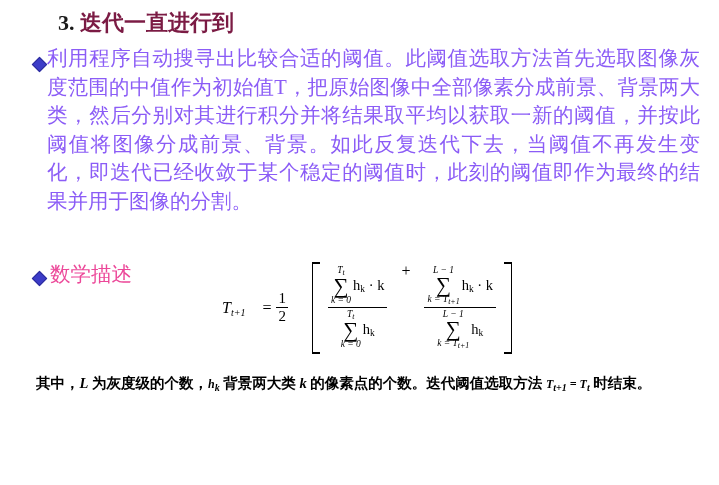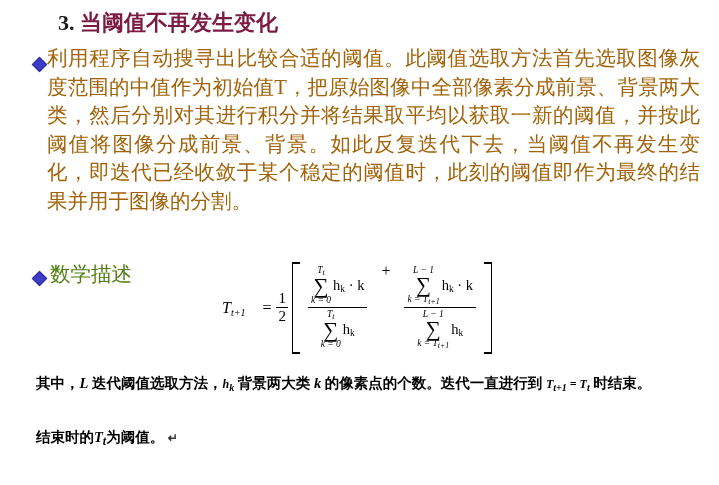--- a/index.html
+++ b/index.html
@@ -53,21 +53,21 @@
     flex: 0 0 auto;
     border: 1px solid #2a2a9a;
   }
   .para {
     position: absolute;
     left: 34px;
     top: 44px;
     width: 666px;
     font-size: 20.5px;
     line-height: 28.5px;
-    color: #a16207;
+    color: #8b5cf6;
     text-align: justify;
     text-indent: 0;
   }
   .para-indent-marker {
     position: absolute;
     left: 34px;
     top: 51px;
   }
   .para-text {
     margin-left: 13px;
@@ -76,21 +76,21 @@
   .sub-bullet {
     position: absolute;
     left: 34px;
     top: 265px;
   }
   .sub-label {
     position: absolute;
     left: 50px;
     top: 260px;
     font-size: 20.5px;
-    color: #4d7c0f;
+    color: #ec4899;
   }
   
   .formula {
     position: absolute;
     left: 222px;
     top: 262px;
     font-family: "Liberation Serif", serif;
     color: #000;
     display: flex;
     align-items: center;
@@ -122,20 +122,21 @@
   }
   .frac .bar {
     width: 100%;
     height: 1px;
     background: #000;
     margin: 1px 0;
   }
   .bracket {
     display: flex;
     align-items: stretch;
+    margin-left: 20px;
   }
   .brk {
     width: 8px;
     position: relative;
   }
   .brk::before, .brk::after, .brk span {
     content: "";
     position: absolute;
     background: #000;
   }
@@ -225,21 +226,21 @@
   }
   sub { vertical-align: -0.25em; }
 </style>
 </head>
 <body>
 
 <div class="slide">
 
   <div class="title">
     <span class="num">3.</span>
-    <span class="cn">当阈值不再发生变化</span>
+    <span class="cn">迭代一直进行到</span>
   </div>
 
   <div class="bullet-row para-indent-marker">
     <span class="diamond"></span>
   </div>
   <div class="para">
     <span class="para-text">利用程序自动搜寻出比较合适的阈值。此阈值选取方法首先选取图像灰度范围的中值作为初始值T，把原始图像中全部像素分成前景、背景两大类，然后分别对其进行积分并将结果取平均以获取一新的阈值，并按此阈值将图像分成前景、背景。如此反复迭代下去，当阈值不再发生变化，即迭代已经收敛于某个稳定的阈值时，此刻的阈值即作为最终的结果并用于图像的分割。</span>
   </div>
 
   <div class="bullet-row sub-bullet">
@@ -306,21 +307,17 @@
         </span>
       </span>
 
       <span class="brk brk-right">
           <span></span>
         </span>
     </span>
   </div>
 
   <div class="note1">
-    <span>其中，</span><span class="it">L</span><span> 迭代阈值选取方法，</span><span class="it small"><span>h</span><sub>k</sub></span><span> 背景两大类 </span><span class="it">k</span><span> 的像素点的个数。迭代一直进行到 </span><span class="it small"><span>T</span><sub>t+1</sub></span><span class="it small"><span> = T</span><sub>t</sub></span><span> 时结束。</span>
-  </div>
-
-  <div class="note2">
-    <span>结束时的</span><span class="it"><span>T</span><sub>t</sub></span><span>为阈值。</span>
-    <span class="pilcrow">↵</span>
-  </div>
+    <span>其中，</span><span class="it">L</span><span> 为灰度级的个数，</span><span class="it small"><span>h</span><sub>k</sub></span><span> 背景两大类 </span><span class="it">k</span><span> 的像素点的个数。迭代阈值选取方法 </span><span class="it small"><span>T</span><sub>t+1</sub></span><span class="it small"><span> = T</span><sub>t</sub></span><span> 时结束。</span>
+  </div>
+
 
 </div>
 
 </body></html>

